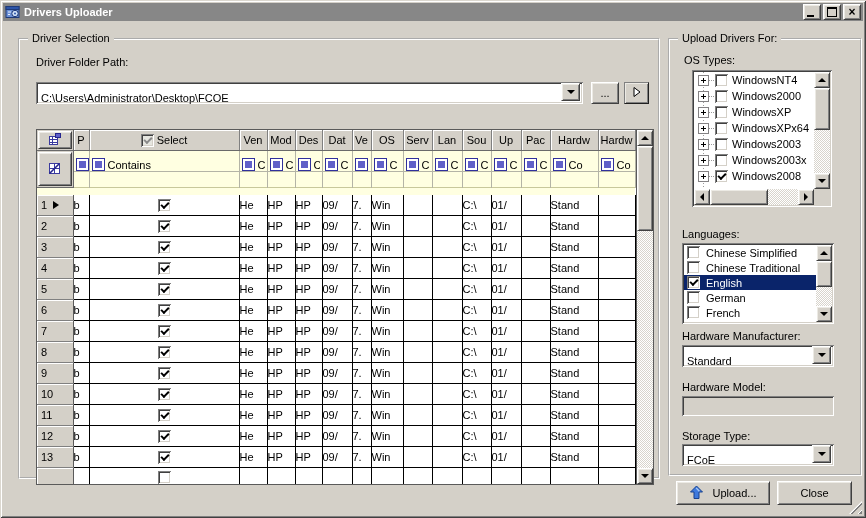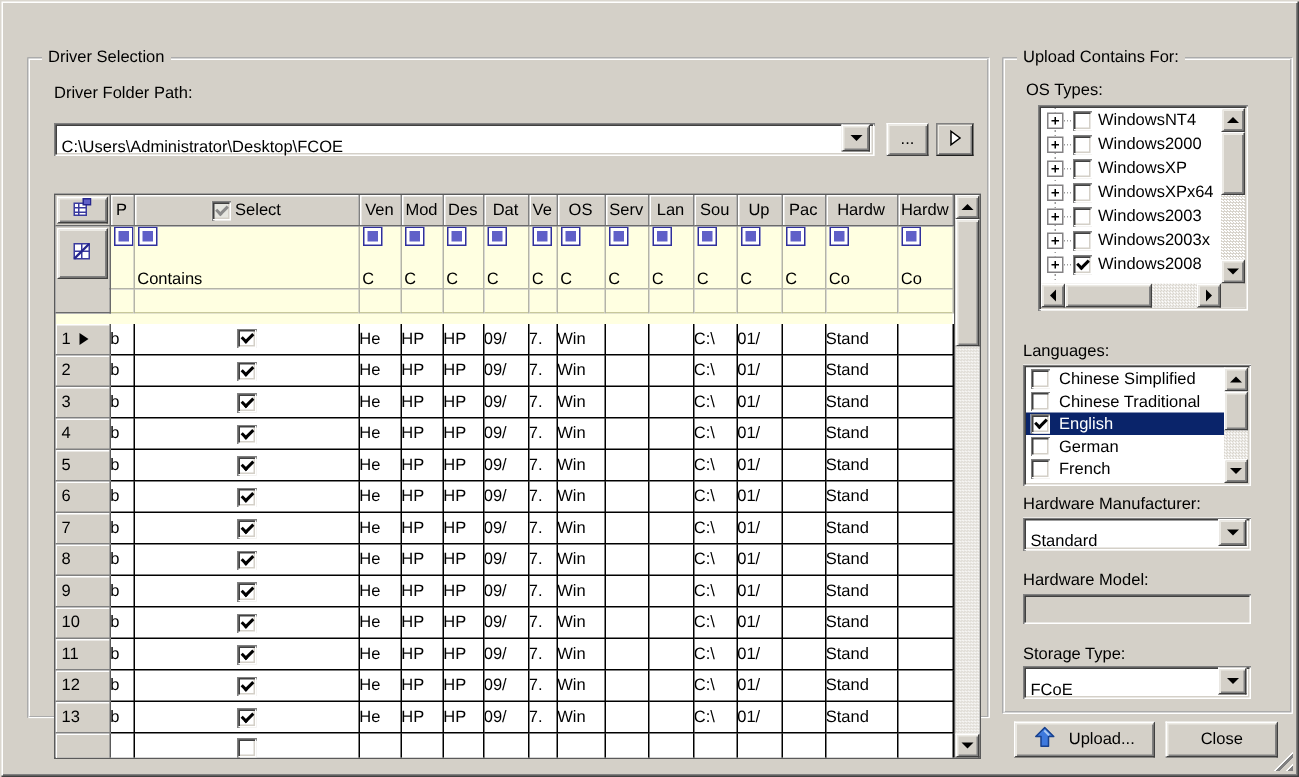--- a/index.html
+++ b/index.html
@@ -35,21 +35,21 @@
   
   .gridwrap{position:absolute;left:16px;top:89px;display:flex;border:1px solid #5A5A5A;background:#fff;}
   table.grid{border-collapse:collapse;table-layout:fixed;width:598px;}
   table.grid td{box-sizing:border-box;overflow:hidden;white-space:nowrap;padding:0;}
   .hcell{height:20px;background:#D4D0C8;border-right:1px solid #808080;border-bottom:1px solid #6A6A6A;box-shadow:inset 1px 1px 0 #fff;text-align:center;}
   .hcell .hwrap{display:flex;align-items:center;justify-content:center;gap:3px;height:100%;padding:0 1px;}
   .corner,.fgut{background:#D4D0C8;border-right:1px solid #6A6A6A;border-bottom:1px solid #6A6A6A;vertical-align:top;}
   .toolbtn{margin:1px;height:16px;background:#D4D0C8;border:1px solid;border-color:#fff #404040 #404040 #fff;box-shadow:inset 1px 1px 0 #ECEAE4, inset -1px -1px 0 #808080;display:flex;align-items:center;justify-content:center;}
   .toolbtn.tall{height:32px;}
   .fcell{height:20px;background:#FFFFE1;border-right:1px solid #B4B4A6;border-bottom:1px solid #B4B4A6;}
-  .fcell .fwrap{display:flex;align-items:flex-start;gap:16px;height:100%;padding:0 2px;flex-direction:column;}
+  .fcell .fwrap{display:flex;align-items:flex-end;gap:3px;height:100%;padding:0 2px;}
   .fcell.f2{height:16px;border-bottom:none;}
   .ftext{overflow:hidden;white-space:nowrap;}
   .ficon{width:11px;height:11px;background:#fff;border:1px solid #30309C;position:relative;flex:none;box-sizing:content-box;}
   .ficon::after{content:'';position:absolute;left:2px;top:2px;right:2px;bottom:2px;background:#6060C8;}
   .fstrip{height:7px;background:#FFFFE1;border-top:1px solid #C8C89B;}
   .gut{height:21px;background:#D4D0C8;border-right:1px solid #5A5A5A;border-bottom:1px solid #808080;box-shadow:inset 1px 1px 0 #fff;}
   .gut .gwrap{display:flex;align-items:center;height:100%;padding-left:4px;gap:6px;}
   .tri{width:0;height:0;border-top:4px solid transparent;border-bottom:4px solid transparent;border-left:6px solid #000;}
   .dcell{height:21px;background:#fff;border-right:1px solid #000;border-bottom:1px solid #000;padding:0 0 0 4px;}
   .dcell.center{text-align:center;padding:0;}
@@ -89,20 +89,43 @@
   
   .grip{position:absolute;right:4px;bottom:4px;width:13px;height:13px;
         background:repeating-linear-gradient(135deg,transparent 0 3px,#fff 3px 4px,#808080 4px 6px);
         clip-path:polygon(100% 0,100% 100%,0 100%);}
 </style>
 </head>
 <body>
 
 <div class="window">
 
+  <div class="titlebar">
+    <span class="ticon">
+      <svg width="16" height="16" viewBox="0 0 16 16">
+        <rect x="1" y="2.5" width="13" height="11" fill="#6B8FD4" stroke="#1F3A78"></rect>
+        <rect x="1" y="2.5" width="13" height="3" fill="#2C54A8" stroke="#1F3A78"></rect>
+        <circle cx="10" cy="9.5" r="3.2" fill="#CFE0F8" stroke="#1F3A78"></circle>
+        <circle cx="10" cy="9.5" r="1" fill="#2C54A8"></circle>
+        <path d="M3 8 h3 M3 10.5 h2" stroke="#E8F0FF"></path>
+      </svg>
+    </span>
+    <span class="ttext">Drivers Uploader</span>
+    <span class="tbtns">
+      <span class="tbtn btn3d">
+          <span class="gl-min"></span>
+        </span>
+      <span class="tbtn btn3d">
+          <span class="gl-max"></span>
+        </span>
+      <span class="tbtn btn3d">
+          <span class="gl-close">×</span>
+        </span>
+    </span>
+  </div>
 
   <div class="groupbox" style="left:18px;top:38px;width:638px;height:437px;">
     <span class="legend">Driver Selection</span>
 
     <span class="lbl" style="left:16px;top:16px;">Driver Folder Path:</span>
 
     <div class="combo sunken" style="left:16px;top:42px;width:547px;">
       <span class="ctext">C:\Users\Administrator\Desktop\FCOE</span>
       <span class="drop btn3d">
           <span class="ar-dn"></span>
@@ -662,21 +685,21 @@
         <span class="sthumb btn3d" style="height:85px;"></span>
         <span class="vfill sbtrack"></span>
         <span class="sbtn btn3d">
             <span class="ar-dn"></span>
           </span>
       </div>
     </div>
   </div>
 
   <div class="groupbox" style="left:668px;top:38px;width:190px;height:434px;">
-    <span class="legend">Upload Contains For:</span>
+    <span class="legend">Upload Drivers For:</span>
 
     <span class="lbl" style="left:14px;top:14px;">OS Types:</span>
 
     <div class="sunken" style="position:absolute;left:22px;top:30px;width:140px;height:137px;">
       <div class="treeview">
         <span class="treeline"></span>
       <div class="titem">
             <span class="plusbox"></span>
             <span class="conn"></span>
             <span class="cb"></span>

